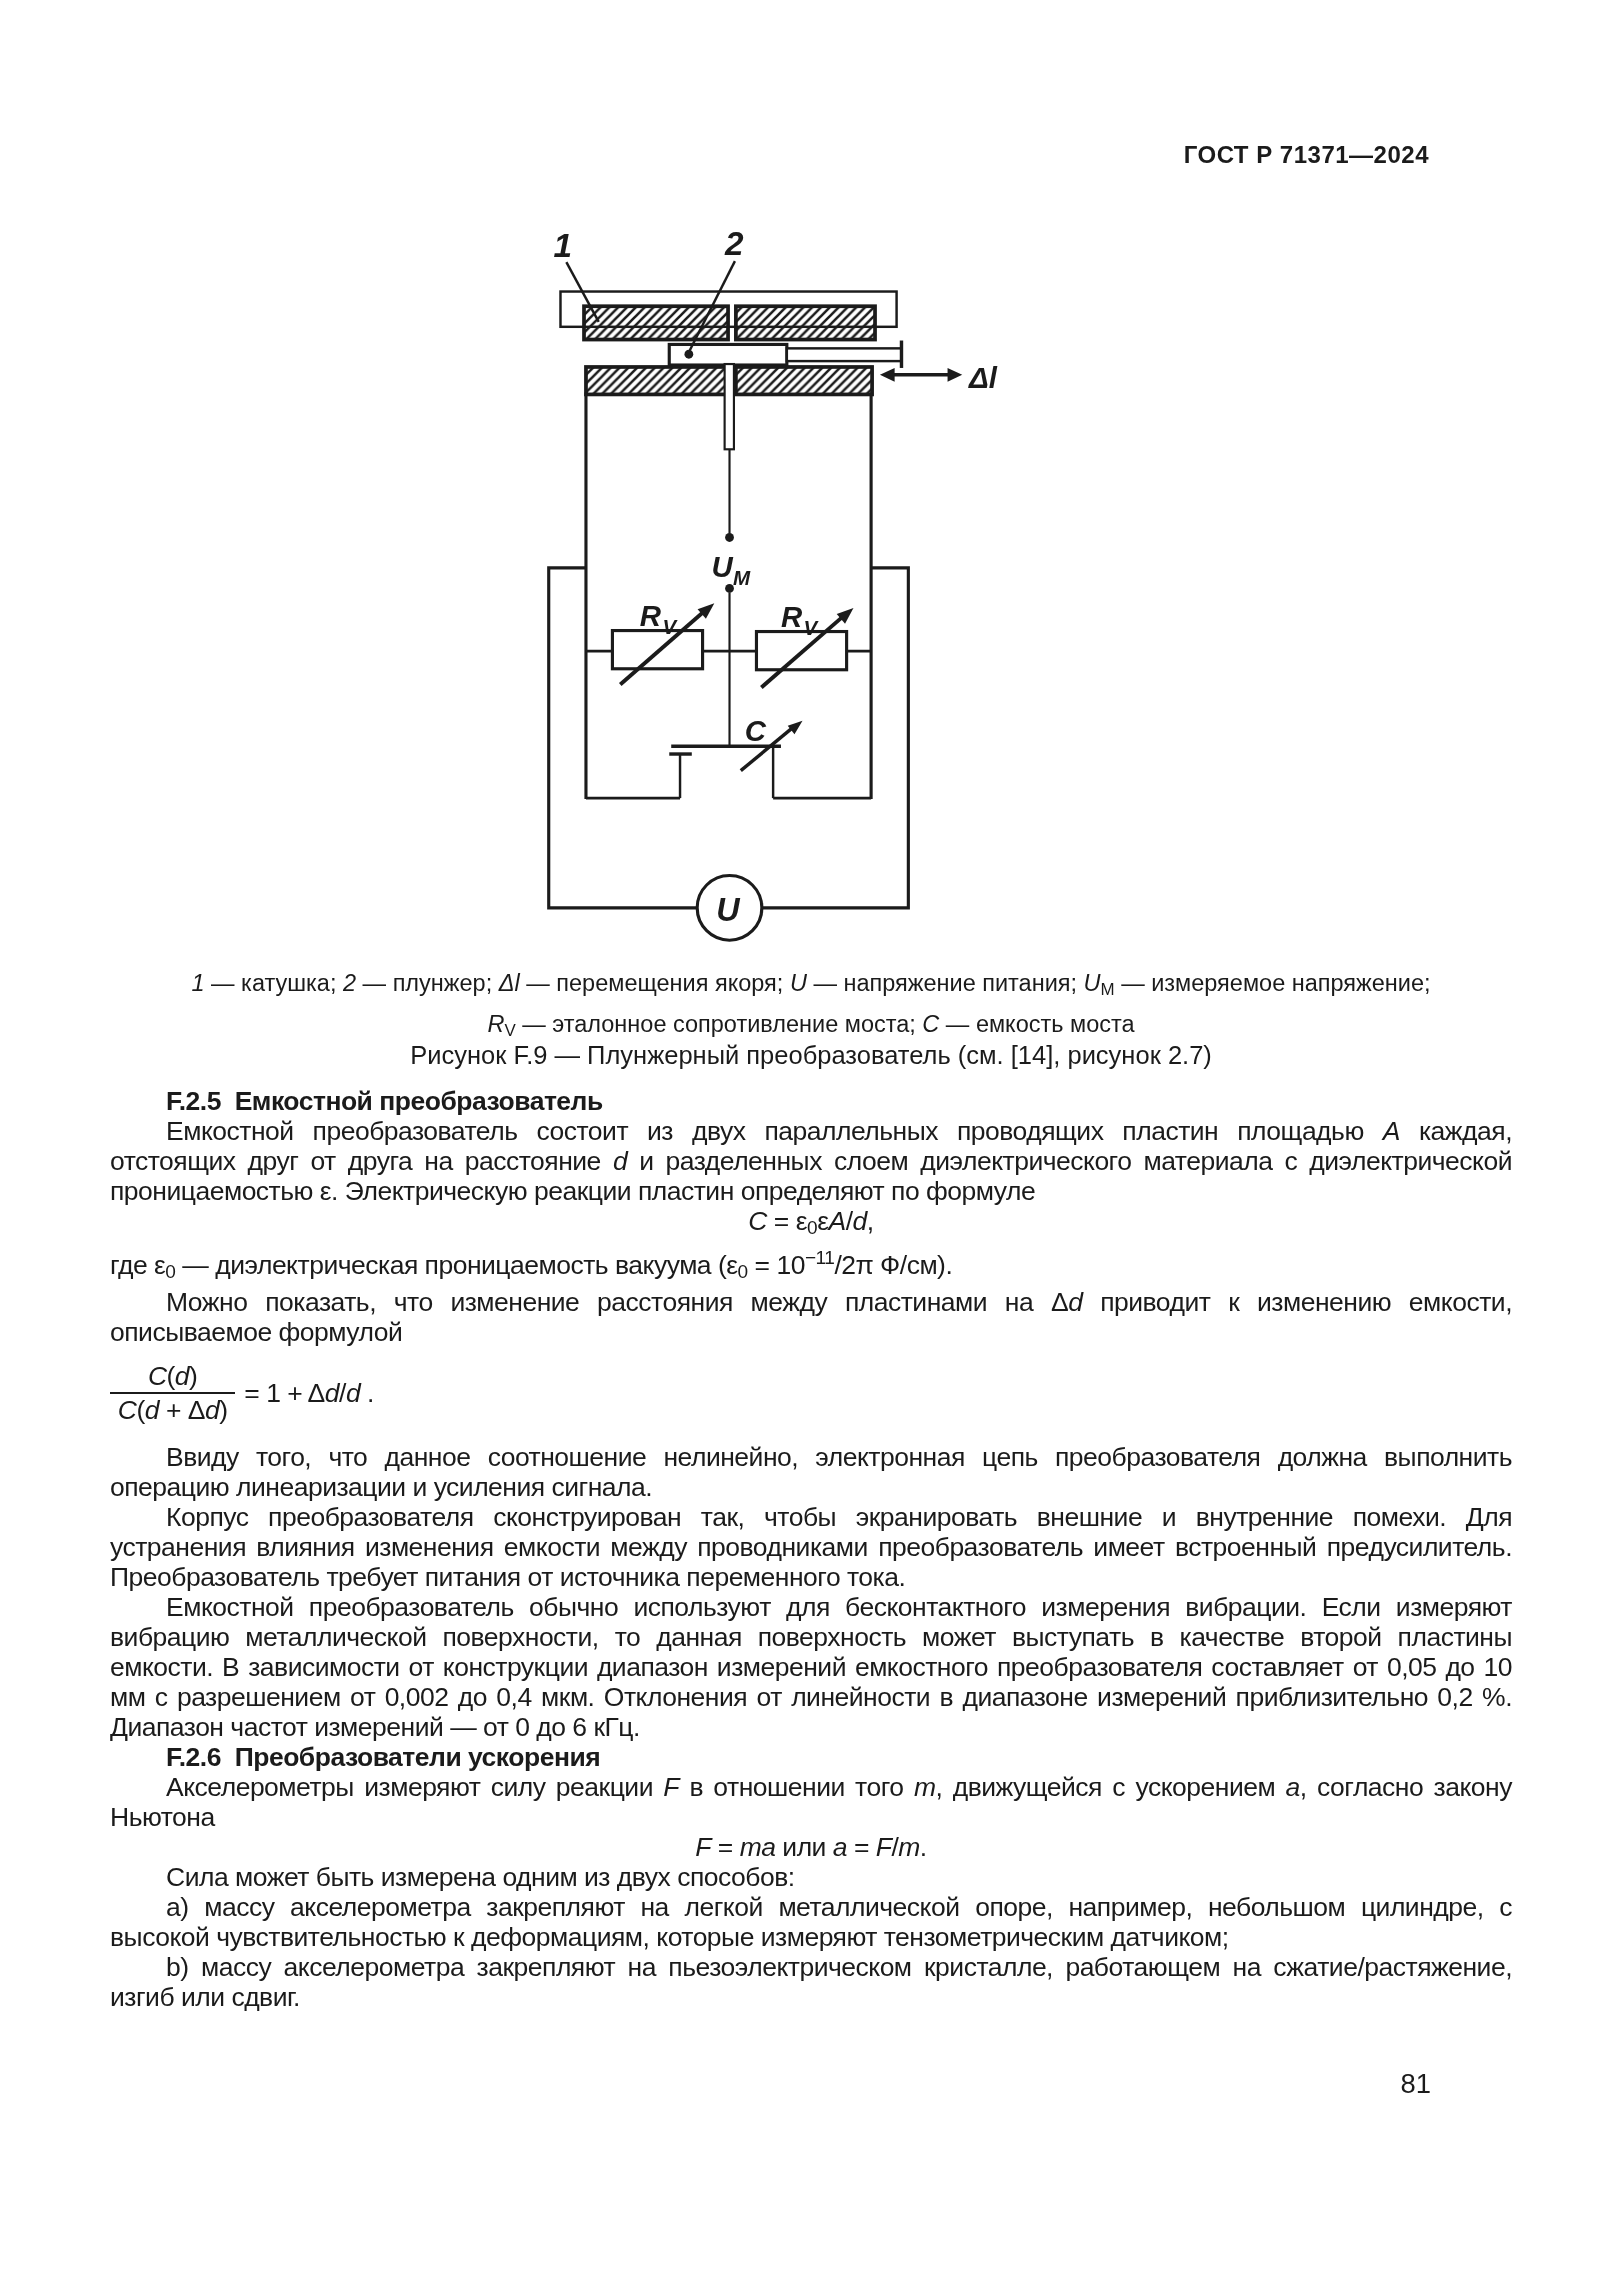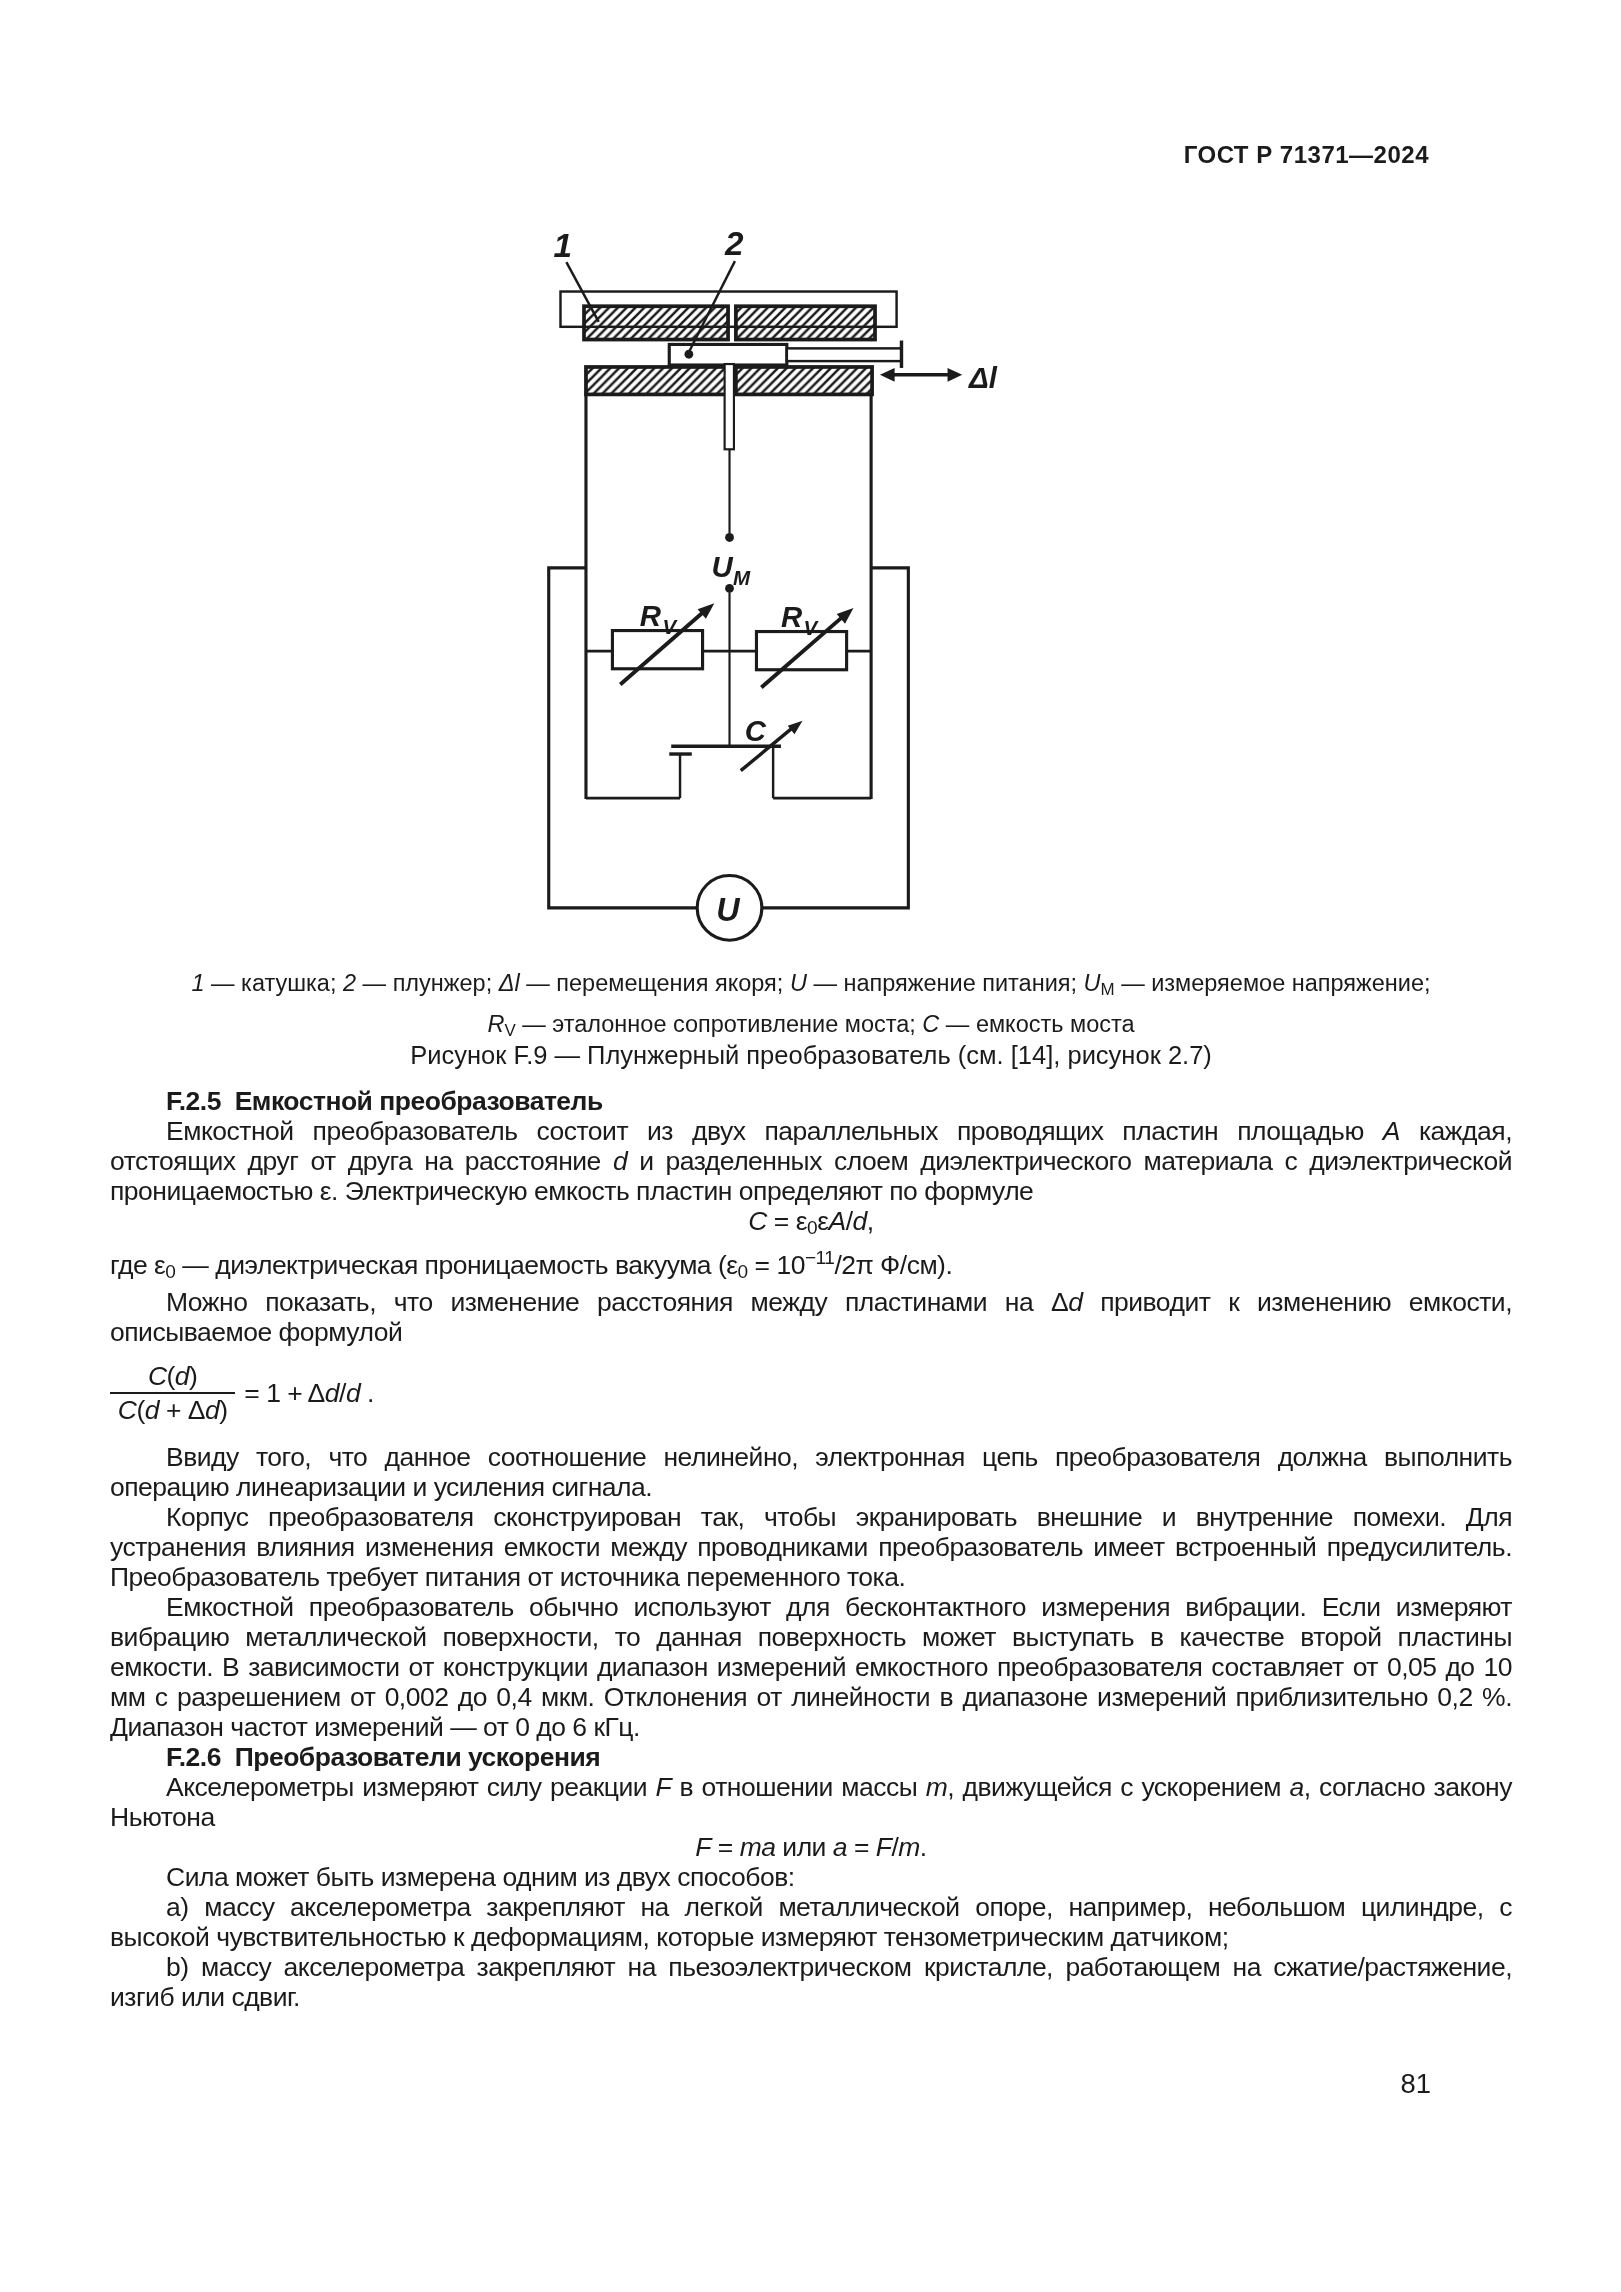--- a/index.html
+++ b/index.html
@@ -126,36 +126,36 @@
 
 <div class="caption">
   <div><span class="it">1</span><span> — катушка; </span><span class="it">2</span><span> — плунжер; </span><span class="it">Δl</span><span> — перемещения якоря; </span><span class="it">U</span><span> — напряжение питания; </span><span class="it">U</span><span class="sb">М</span><span> — измеряемое напряжение;</span></div>
   <div><span class="it">R</span><span class="sb">V</span><span> — эталонное сопротивление моста; </span><span class="it">C</span><span> — емкость моста</span></div>
 </div>
 
 <div class="fig-title">Рисунок F.9 — Плунжерный преобразователь (см. [14], рисунок 2.7)</div>
 
 <div class="body-flow">
   <p class="heading">F.2.5  Емкостной преобразователь</p>
-  <p><span>Емкостной преобразователь состоит из двух параллельных проводящих пластин площадью </span><span class="it">A</span><span> каждая, отстоящих друг от друга на расстояние </span><span class="it">d</span><span> и разделенных слоем диэлектрического материала с диэлектрической проницаемостью ε. Электрическую емкость пластин определяют по формуле</span></p>
+  <p><span>Емкостной преобразователь состоит из двух параллельных проводящих пластин площадью </span><span class="it">A</span><span> каждая, отстоящих друг от друга на расстояние </span><span class="it">d</span><span> и разделенных слоем диэлектрического материала с диэлектрической проницаемостью ε. Электрическую реакции пластин определяют по формуле</span></p>
   <p class="formula"><span class="it">C</span><span> = ε</span><span class="sb">0</span><span>ε</span><span class="it">A</span><span>/</span><span class="it">d</span><span>,</span></p>
   <p class="noindent"><span>где ε</span><span class="sb">0</span><span> — диэлектрическая проницаемость вакуума (ε</span><span class="sb">0</span><span> = 10</span><span class="sp">−11</span><span>/2π Ф/см).</span></p>
   <p><span>Можно показать, что изменение расстояния между пластинами на Δ</span><span class="it">d</span><span> приводит к изменению емкости, описываемое формулой</span></p>
   <div class="formula-frac">
     <span class="frac">
       <span class="num"><span class="it">C</span><span>(</span><span class="it">d</span><span>)</span></span>
       <span class="den"><span class="it">C</span><span>(</span><span class="it">d</span><span> + Δ</span><span class="it">d</span><span>)</span></span>
     </span>
     <span class="rhs"><span>= 1 + Δ</span><span class="it">d</span><span>/</span><span class="it">d</span><span> .</span></span>
   </div>
   <p>Ввиду того, что данное соотношение нелинейно, электронная цепь преобразователя должна выполнить операцию линеаризации и усиления сигнала.</p>
   <p>Корпус преобразователя сконструирован так, чтобы экранировать внешние и внутренние помехи. Для устранения влияния изменения емкости между проводниками преобразователь имеет встроенный предусилитель. Преобразователь требует питания от источника переменного тока.</p>
   <p>Емкостной преобразователь обычно используют для бесконтактного измерения вибрации. Если измеряют вибрацию металлической поверхности, то данная поверхность может выступать в качестве второй пластины емкости. В зависимости от конструкции диапазон измерений емкостного преобразователя составляет от 0,05 до 10 мм с разрешением от 0,002 до 0,4 мкм. Отклонения от линейности в диапазоне измерений приблизительно 0,2 %. Диапазон частот измерений — от 0 до 6 кГц.</p>
   <p class="heading">F.2.6  Преобразователи ускорения</p>
-  <p><span>Акселерометры измеряют силу реакции </span><span class="it">F</span><span> в отношении массы </span><span class="it">m</span><span>, движущейся с ускорением </span><span class="it">a</span><span>, согласно закону Ньютона</span></p>
+  <p><span>Акселерометры измеряют силу реакции </span><span class="it">F</span><span> в отношении того </span><span class="it">m</span><span>, движущейся с ускорением </span><span class="it">a</span><span>, согласно закону Ньютона</span></p>
   <p class="formula"><span class="it">F</span><span> = </span><span class="it">ma</span><span> или </span><span class="it">a</span><span> = </span><span class="it">F</span><span>/</span><span class="it">m</span><span>.</span></p>
   <p>Сила может быть измерена одним из двух способов:</p>
   <p>a) массу акселерометра закрепляют на легкой металлической опоре, например, небольшом цилиндре, с высокой чувствительностью к деформациям, которые измеряют тензометрическим датчиком;</p>
   <p>b) массу акселерометра закрепляют на пьезоэлектрическом кристалле, работающем на сжатие/растяжение, изгиб или сдвиг.</p>
 </div>
 
 <div class="pagenum">81</div>
 
 
 </body></html>

